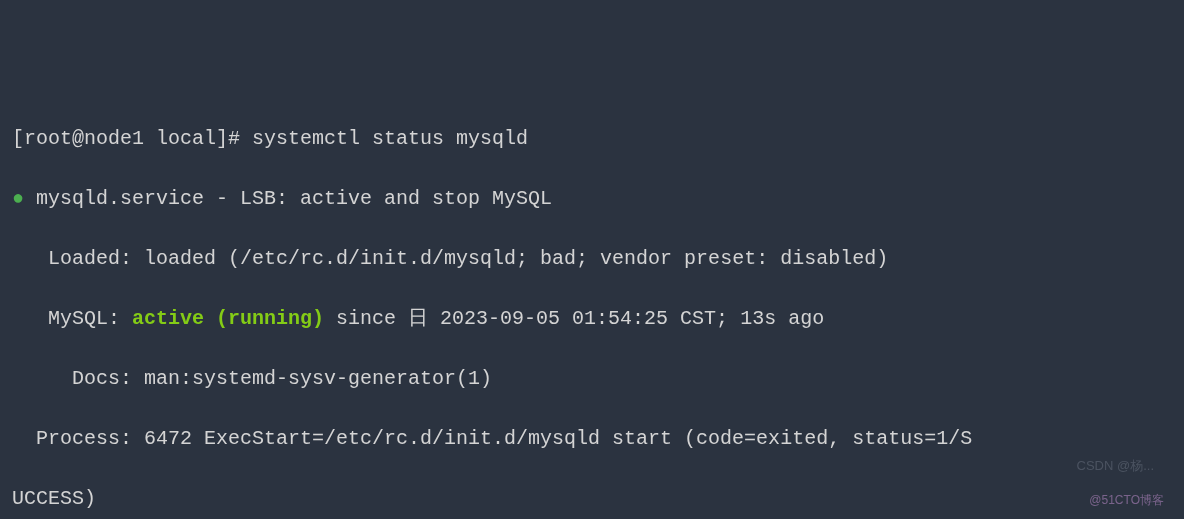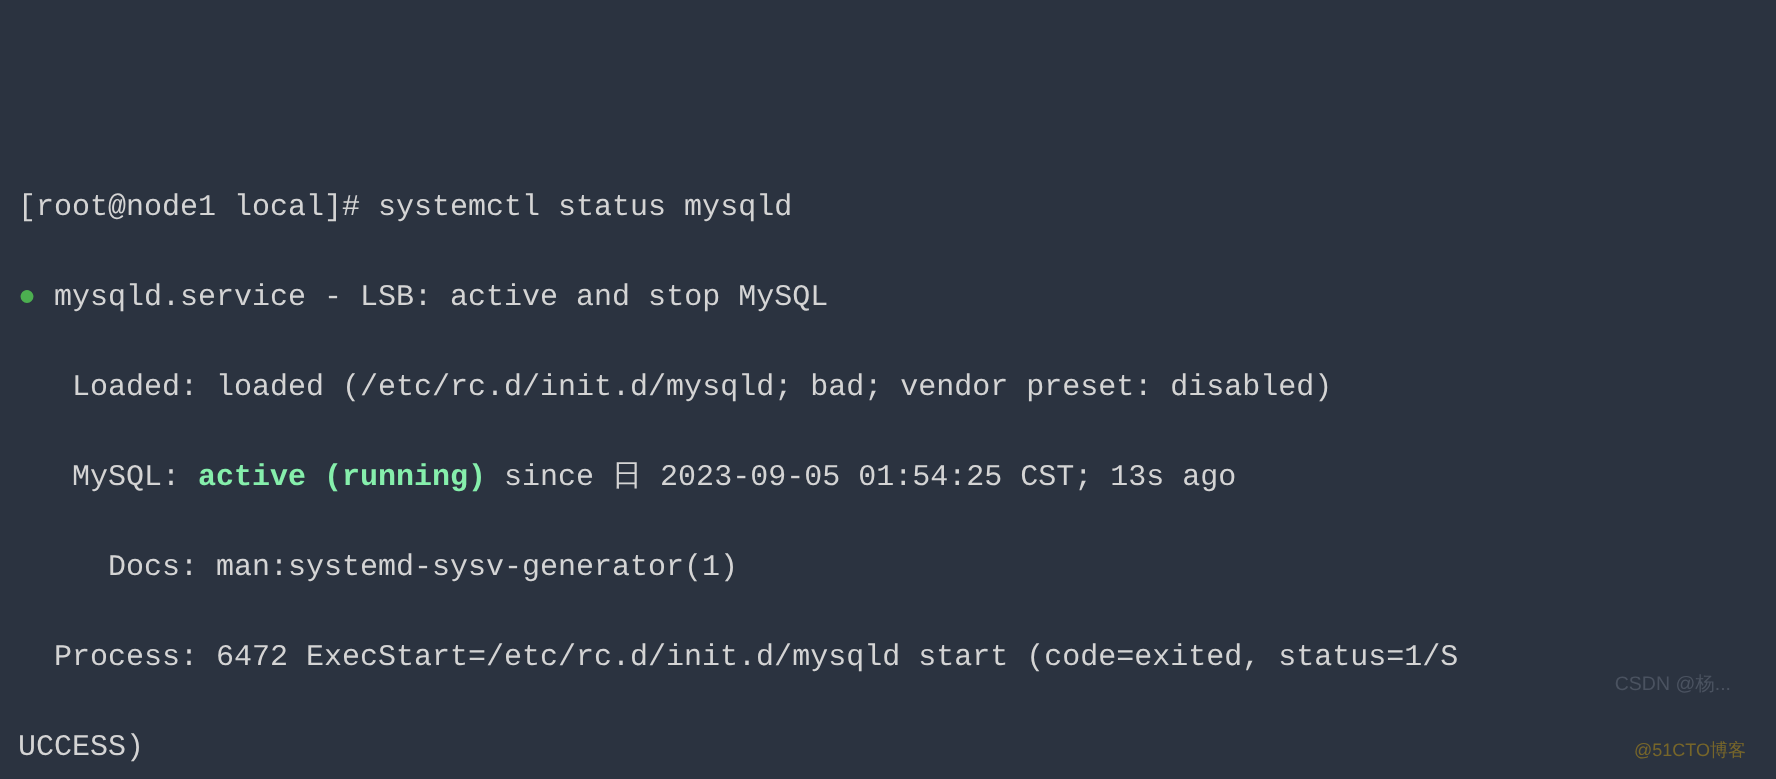--- a/index.html
+++ b/index.html
@@ -21,38 +21,38 @@
       position: relative;
     }
     .line {
       display: block;
     }
     .bullet {
       color: #4caf50;
       display: inline;
     }
     .active-status {
-      color: #86efac;
+      color: #84cc16;
       font-weight: bold;
       display: inline;
     }
     .watermark1 {
       position: absolute;
       right: 30px;
-      bottom: 54px;
+      bottom: 44px;
       color: #6a7280;
       font-size: 13px;
       opacity: 0.5;
       font-family: sans-serif;
     }
     .watermark2 {
       position: absolute;
       right: 20px;
       bottom: 10px;
-      color: #eab308;
+      color: #f0abfc;
       font-size: 12px;
       opacity: 0.4;
       font-family: sans-serif;
     }
   </style>
 </head>
 <body>
 
 
 

